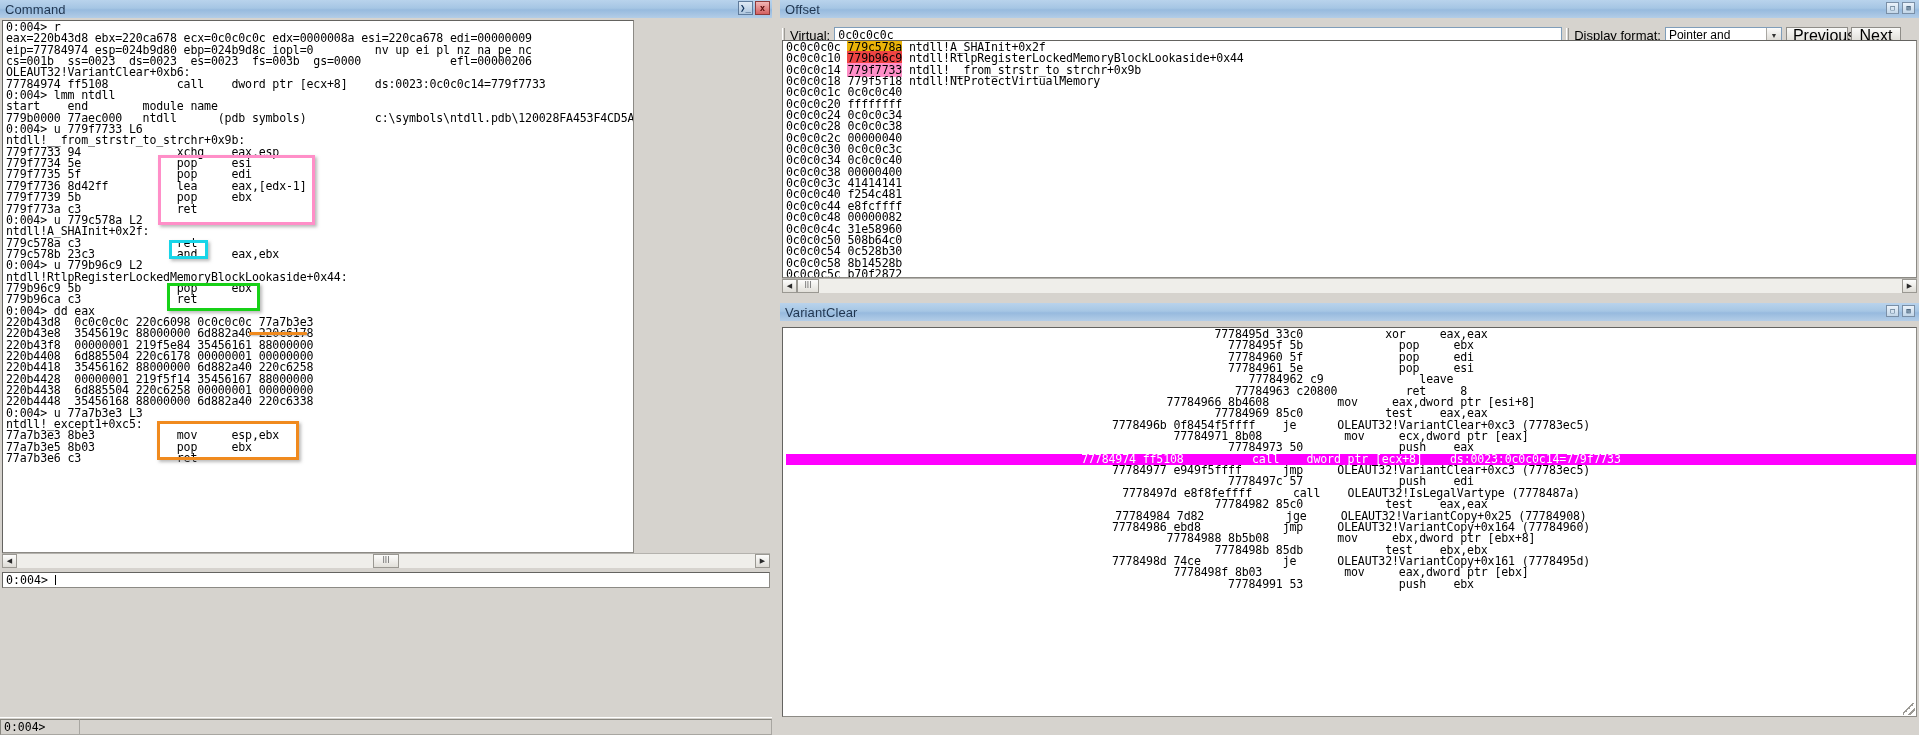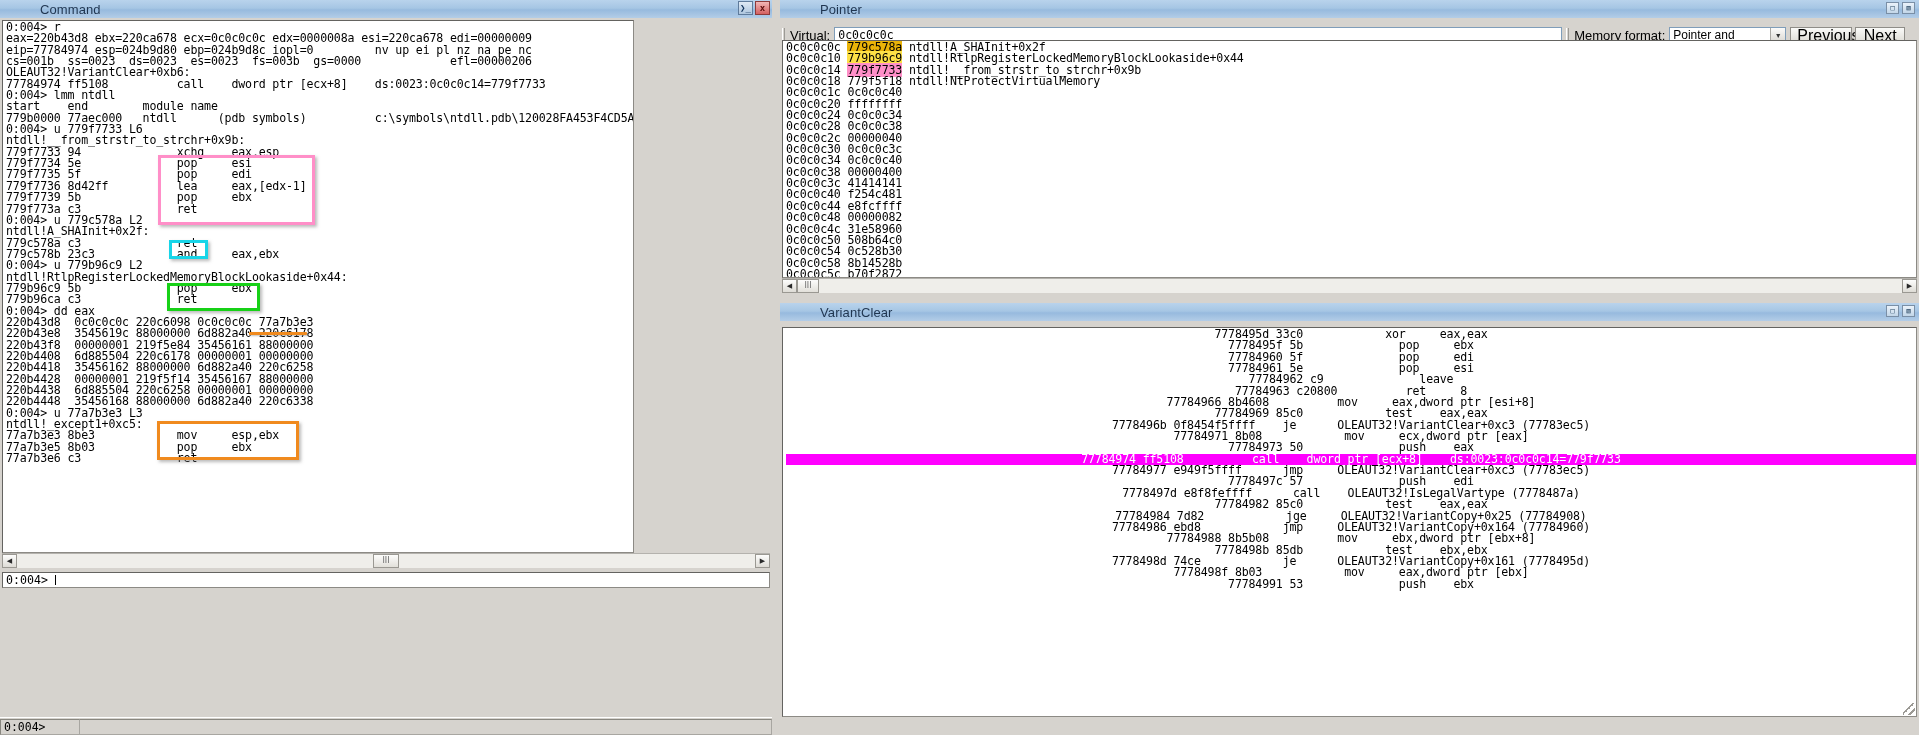--- a/index.html
+++ b/index.html
@@ -33,21 +33,21 @@
     height: 18px;
     background: linear-gradient(to bottom, #b9d3ec 0%, #a6c6e4 45%, #97bade 55%, #b3cde7 100%);
     display: flex;
     align-items: center;
     padding-left: 5px;
     font-size: 13px;
     color: #1f3550;
     font-family: "Liberation Sans", sans-serif;
     position: relative;
   }
-  .win-title .caption { flex: 0 0 auto; letter-spacing: 0.1px; margin-left: 35px;}
+  .win-title .caption { flex: 0 0 auto; letter-spacing: 0.1px;}
   .win-btns {
     position: absolute;
     right: 2px; top: 1px;
     display: flex;
     gap: 2px;
   }
   .wbtn {
     width: 15px; height: 14px;
     border: 1px solid #5f7b9b;
     background: linear-gradient(to bottom,#e8f1fa,#b9cfe6);
@@ -292,21 +292,21 @@
   
   .disasm-cur {
     background: #ff00ff;
     color: #ffffff;
     display: block;
     height: 11.35px;
   }
 
   
   .m-cyan { background: #eab308; }
-  .m-green { background: #fde047; }
+  .m-green { background: #ef4444; }
   .m-pink { background: #ff8fc8; }
 
   .vsplit {
     position: absolute;
     background: #d6d3ce;
   }
   .resize-grip {
     position:absolute;
     right:1px; bottom:1px;
     width:12px;height:12px;
@@ -369,33 +369,33 @@
       <span class="status-cell" style="width:80px;">0:004&gt; </span>
       <span class="status-cell" style="flex:1 1 auto;border-left:none;"></span>
     </div>
   </div>
 
   <div class="vsplit" style="left:772px;top:0;width:8px;height:735px;"></div>
 
   <div class="win" id="mem-win" style="left:780px;top:0;width:1139px;height:297px;">
 
     <div class="win-title">
-      <span class="caption">Pointer</span>
+      <span class="caption">Offset</span>
       <span class="panel-icons">
         <span class="picon">□</span>
         <span class="picon">▧</span>
       </span>
     </div>
 
     <div class="tool-row" style="position:absolute;left:0;top:19px;width:1139px;">
       <span class="grip"></span>
       <span class="tool-label">Virtual:</span>
       <span class="tool-input" style="width:728px;">0c0c0c0c</span>
       <span class="grip" style="margin-left:4px;"></span>
-      <span class="tool-label">Memory format:</span>
+      <span class="tool-label">Display format:</span>
       <span class="tool-select" style="width:117px;text-align:right;">
         <span>Pointer and</span>
         <span class="sel-arrow">▼</span>
       </span>
       <span class="tool-btn" style="margin-left:4px;width:62px;">Previous</span>
       <span class="tool-btn" style="margin-left:3px;width:50px;">Next</span>
     </div>
 
     <div class="pane" style="position:absolute;left:2px;top:40px;width:1135px;height:238px;">
       <div class="code" id="mem-code"><span class="ln"><span>0c0c0c0c </span><span class="m-cyan">779c578a</span><span> ntdll!A_SHAInit+0x2f</span></span><span class="ln"><span>0c0c0c10 </span><span class="m-green">779b96c9</span><span> ntdll!RtlpRegisterLockedMemoryBlockLookaside+0x44</span></span><span class="ln"><span>0c0c0c14 </span><span class="m-pink">779f7733</span><span> ntdll!__from_strstr_to_strchr+0x9b</span></span><span class="ln"><span>0c0c0c18 </span><span>779f5f18</span><span> ntdll!NtProtectVirtualMemory</span></span><span class="ln"><span>0c0c0c1c </span><span>0c0c0c40</span></span><span class="ln"><span>0c0c0c20 </span><span>ffffffff</span></span><span class="ln"><span>0c0c0c24 </span><span>0c0c0c34</span></span><span class="ln"><span>0c0c0c28 </span><span>0c0c0c38</span></span><span class="ln"><span>0c0c0c2c </span><span>00000040</span></span><span class="ln"><span>0c0c0c30 </span><span>0c0c0c3c</span></span><span class="ln"><span>0c0c0c34 </span><span>0c0c0c40</span></span><span class="ln"><span>0c0c0c38 </span><span>00000400</span></span><span class="ln"><span>0c0c0c3c </span><span>41414141</span></span><span class="ln"><span>0c0c0c40 </span><span>f254c481</span></span><span class="ln"><span>0c0c0c44 </span><span>e8fcffff</span></span><span class="ln"><span>0c0c0c48 </span><span>00000082</span></span><span class="ln"><span>0c0c0c4c </span><span>31e58960</span></span><span class="ln"><span>0c0c0c50 </span><span>508b64c0</span></span><span class="ln"><span>0c0c0c54 </span><span>0c528b30</span></span><span class="ln"><span>0c0c0c58 </span><span>8b14528b</span></span><span class="ln"><span>0c0c0c5c </span><span>b70f2872</span></span></div>

